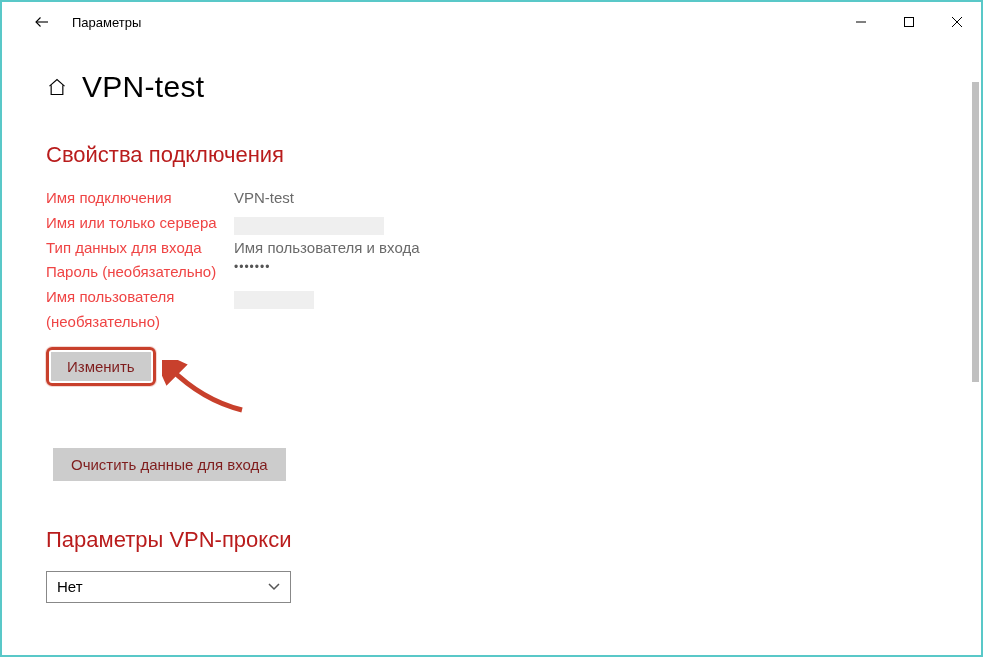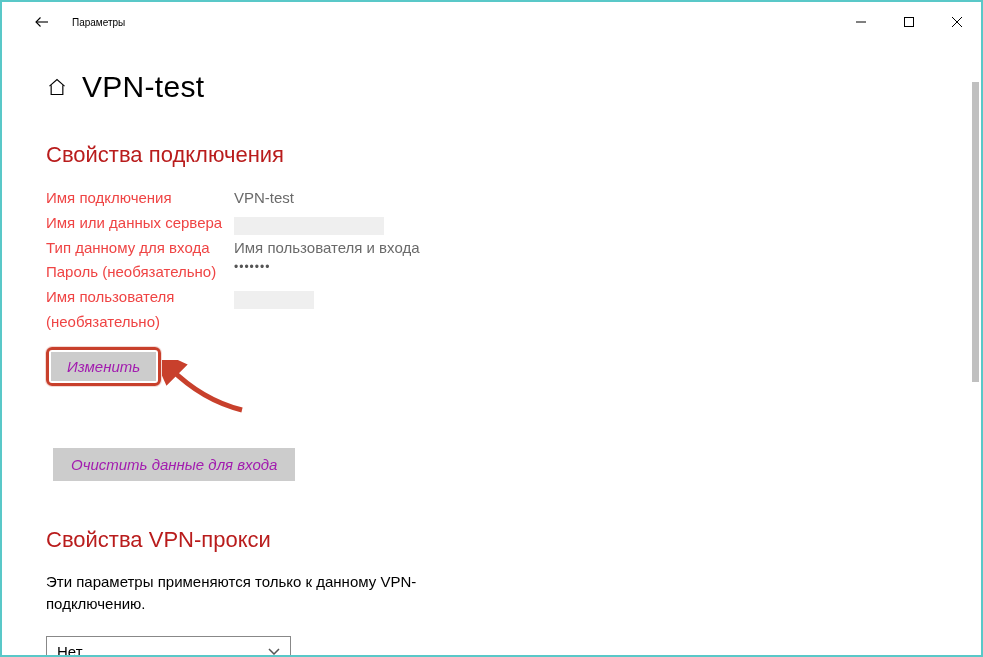--- a/index.html
+++ b/index.html
@@ -29,21 +29,21 @@
   }
   .titlebar .back {
     width: 24px; height: 24px;
     display: flex; align-items: center; justify-content: center;
     cursor: pointer;
     margin-right: 18px;
     font-size: 16px;
     color: #000;
   }
   .titlebar .title {
-    font-size: 10px;
+    font-size: 13px;
     color: #000;
     flex: 1;
   }
   .win-controls {
     display: flex;
     height: 40px;
   }
   .win-controls .ctrl {
     width: 48px;
     display: flex; align-items: center; justify-content: center;
@@ -102,24 +102,23 @@
   }
   .redacted.short { width: 80px; }
   .pw-dots { letter-spacing: 1px; font-size: 12px; color: #555; position: relative; top: -2px;}
   .btn {
     display: inline-block;
     background: #cccccc;
     border: none;
     font-family: inherit;
     font-size: 15px;
     padding: 6px 16px;
-    color: #a21caf;
+    color: #7f1d1d;
     cursor: pointer;
     margin-top: 6px;
-    font-style: italic;
   }
   .btn.big { padding: 8px 18px; margin-left: 7px; }
   .highlight-box {
     display: inline-block;
     border: 3px solid #c8402c;
     border-radius: 6px;
     padding: 2px;
     box-shadow: 0 0 0 1px rgba(200,64,44,0.2);
     margin-top: 6px;
   }
@@ -201,25 +200,25 @@
     </div>
 
     <div class="section-title">Свойства подключения</div>
 
     <div class="props">
       <div class="prop-row">
         <div class="prop-label">Имя подключения</div>
         <div class="prop-value">VPN-test</div>
       </div>
       <div class="prop-row">
-        <div class="prop-label">Имя или данных сервера</div>
+        <div class="prop-label">Имя или только сервера</div>
         <div class="prop-value"><span class="redacted"></span></div>
       </div>
       <div class="prop-row">
-        <div class="prop-label">Тип данному для входа</div>
+        <div class="prop-label">Тип данных для входа</div>
         <div class="prop-value">Имя пользователя и входа</div>
       </div>
       <div class="prop-row">
         <div class="prop-label">Пароль (необязательно)</div>
         <div class="prop-value pw-dots">•••••••</div>
       </div>
       <div class="prop-row">
         <div class="prop-label">Имя пользователя (необязательно)</div>
         <div class="prop-value"><span class="redacted short"></span></div>
       </div>
@@ -237,23 +236,22 @@
       </defs>
       <path d="M80,50 Q40,40 8,8" stroke="#c8402c" stroke-width="5" fill="none" marker-end="url(#ah)"></path>
     </svg>
 
     <div class="section-gap"></div>
 
     <button class="btn big">Очистить данные для входа</button>
 
     <div style="height:46px;"></div>
 
-    <div class="section-title">Свойства VPN-прокси</div>
-
-    <div class="desc">Эти параметры применяются только к данному VPN-подключению.</div>
+    <div class="section-title">Параметры VPN-прокси</div>
+
 
     <div class="select">
       <span>Нет</span>
       <span class="chev">
         <svg width="12" height="8" viewBox="0 0 12 8">
             <path d="M1 1 L6 6 L11 1" fill="none" stroke="#555" stroke-width="1.5"></path>
           </svg>
       </span>
     </div>
 

